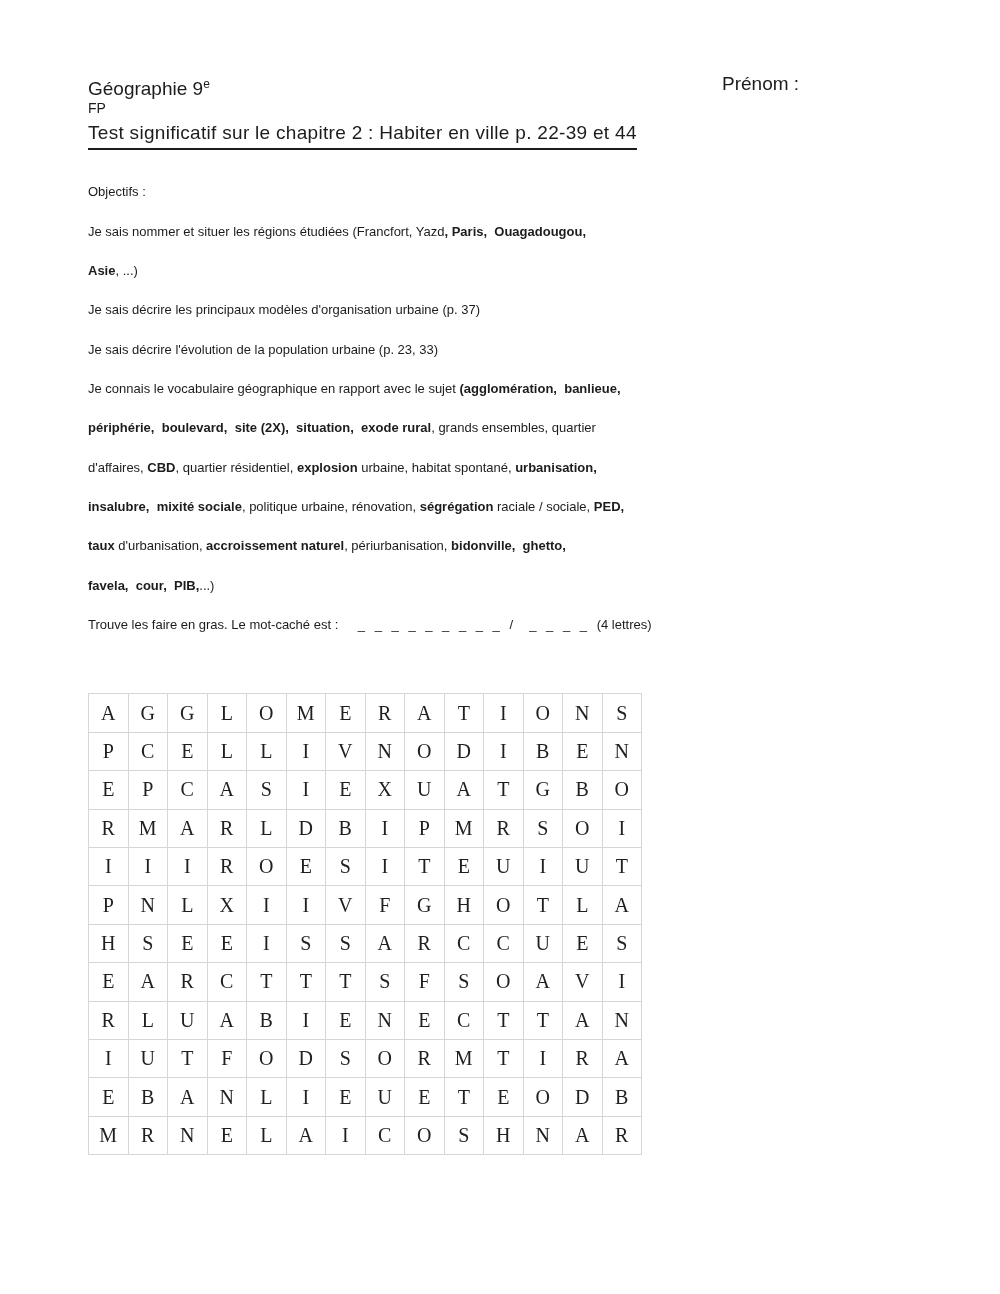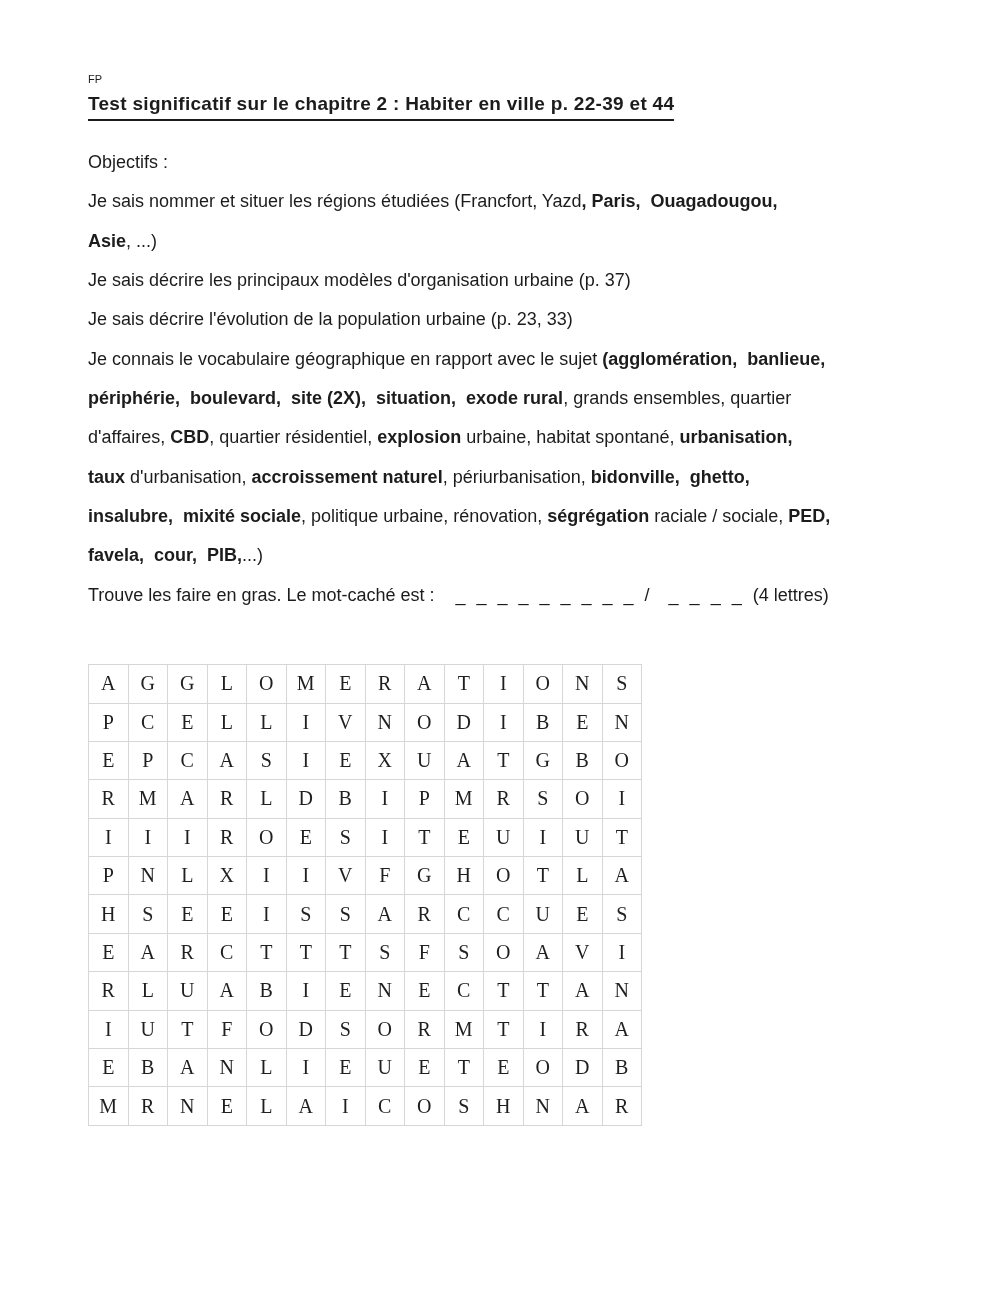--- a/index.html
+++ b/index.html
@@ -12,37 +12,37 @@
     font-family: "Liberation Sans", sans-serif;
     color: #1c1c1c;
     overflow: hidden;
   }
   .content { padding: 72px 78px 0 88px; }
 
   .hdr-row { position: relative; font-size: 19px; line-height: 24px; }
   .hdr-row sup { font-size: 12px; }
   .name-label { position: absolute; left: 634px; top: 0; }
 
-  .initials { font-size: 11px; line-height: 15px; }
+  .initials { font-size: 14px; line-height: 15px; }
 
   .title-wrap { margin-top: 3px; line-height: 28px; }
   .doc-title {
     display: inline-block;
     font-size: 19px;
-    font-weight: 700;
+    font-weight: 400;
     letter-spacing: 0.3px;
     border-bottom: 2px solid #1c1c1c;
     padding-bottom: 1px;
   }
 
   .lines { margin-top: 22px; }
   .line {
     height: 39.35px;
     line-height: 39.35px;
-    font-size: 18px;
+    font-size: 13px;
     white-space: pre;
   }
   .line span { white-space: pre; }
   .line .bold { font-weight: 700; margin-top: 48px; }
   .line .blanks { letter-spacing: 3px; margin-left: 16px; }
 
   table.grid {
     margin-top: 49px;
     border-collapse: collapse;
     table-layout: fixed;
@@ -59,38 +59,42 @@
     font-size: 20px;
     color: #1f1f1f;
   }
 </style>
 </head>
 <body>
 
 <div class="page">
   <div class="content">
 
+    <div class="hdr-row">
+      <span><span>Géographie 9</span><sup>e</sup></span>
+      <span class="name-label">Prénom :</span>
+    </div>
 
     <div class="initials">FP</div>
 
     <div class="title-wrap">
       <span class="doc-title">Test significatif sur le chapitre 2 : Habiter en ville p. 22-39 et 44</span>
     </div>
 
     <div class="lines">
         <div class="line"><span>Objectifs :</span></div>
         <div class="line"><span>Je sais nommer et situer les régions étudiées (Francfort, Yazd</span><span class="bold">, Paris,  Ouagadougou,</span></div>
         <div class="line"><span class="bold">Asie</span><span>, ...)</span></div>
         <div class="line"><span>Je sais décrire les principaux modèles d'organisation urbaine (p. 37)</span></div>
         <div class="line"><span>Je sais décrire l'évolution de la population urbaine (p. 23, 33)</span></div>
         <div class="line"><span>Je connais le vocabulaire géographique en rapport avec le sujet </span><span class="bold">(agglomération,  banlieue,</span></div>
         <div class="line"><span class="bold">périphérie,  boulevard,  site (2X),  situation,  exode rural</span><span>, grands ensembles, quartier</span></div>
         <div class="line"><span>d'affaires, </span><span class="bold">CBD</span><span>, quartier résidentiel, </span><span class="bold">explosion</span><span> urbaine, habitat spontané, </span><span class="bold">urbanisation,</span></div>
+        <div class="line"><span class="bold">insalubre,  mixité sociale</span><span>, politique urbaine, rénovation, </span><span class="bold">ségrégation</span><span> raciale / sociale, </span><span class="bold">PED,</span></div>
         <div class="line"><span class="bold">taux</span><span> d'urbanisation, </span><span class="bold">accroissement naturel</span><span>, périurbanisation, </span><span class="bold">bidonville,  ghetto,</span></div>
-        <div class="line"><span class="bold">insalubre,  mixité sociale</span><span>, politique urbaine, rénovation, </span><span class="bold">ségrégation</span><span> raciale / sociale, </span><span class="bold">PED,</span></div>
         <div class="line"><span class="bold">favela,  cour,  PIB,</span><span>...)</span></div>
         <div class="line"><span>Trouve les faire en gras. Le mot-caché est : </span><span class="blanks">_ _ _ _ _ _ _ _ _ /  _ _ _ _ </span><span>(4 lettres)</span></div>
       </div>
 
     <table class="grid">
       <tbody>
           <tr>
             <td>A</td>
             <td>G</td>
             <td>G</td>

